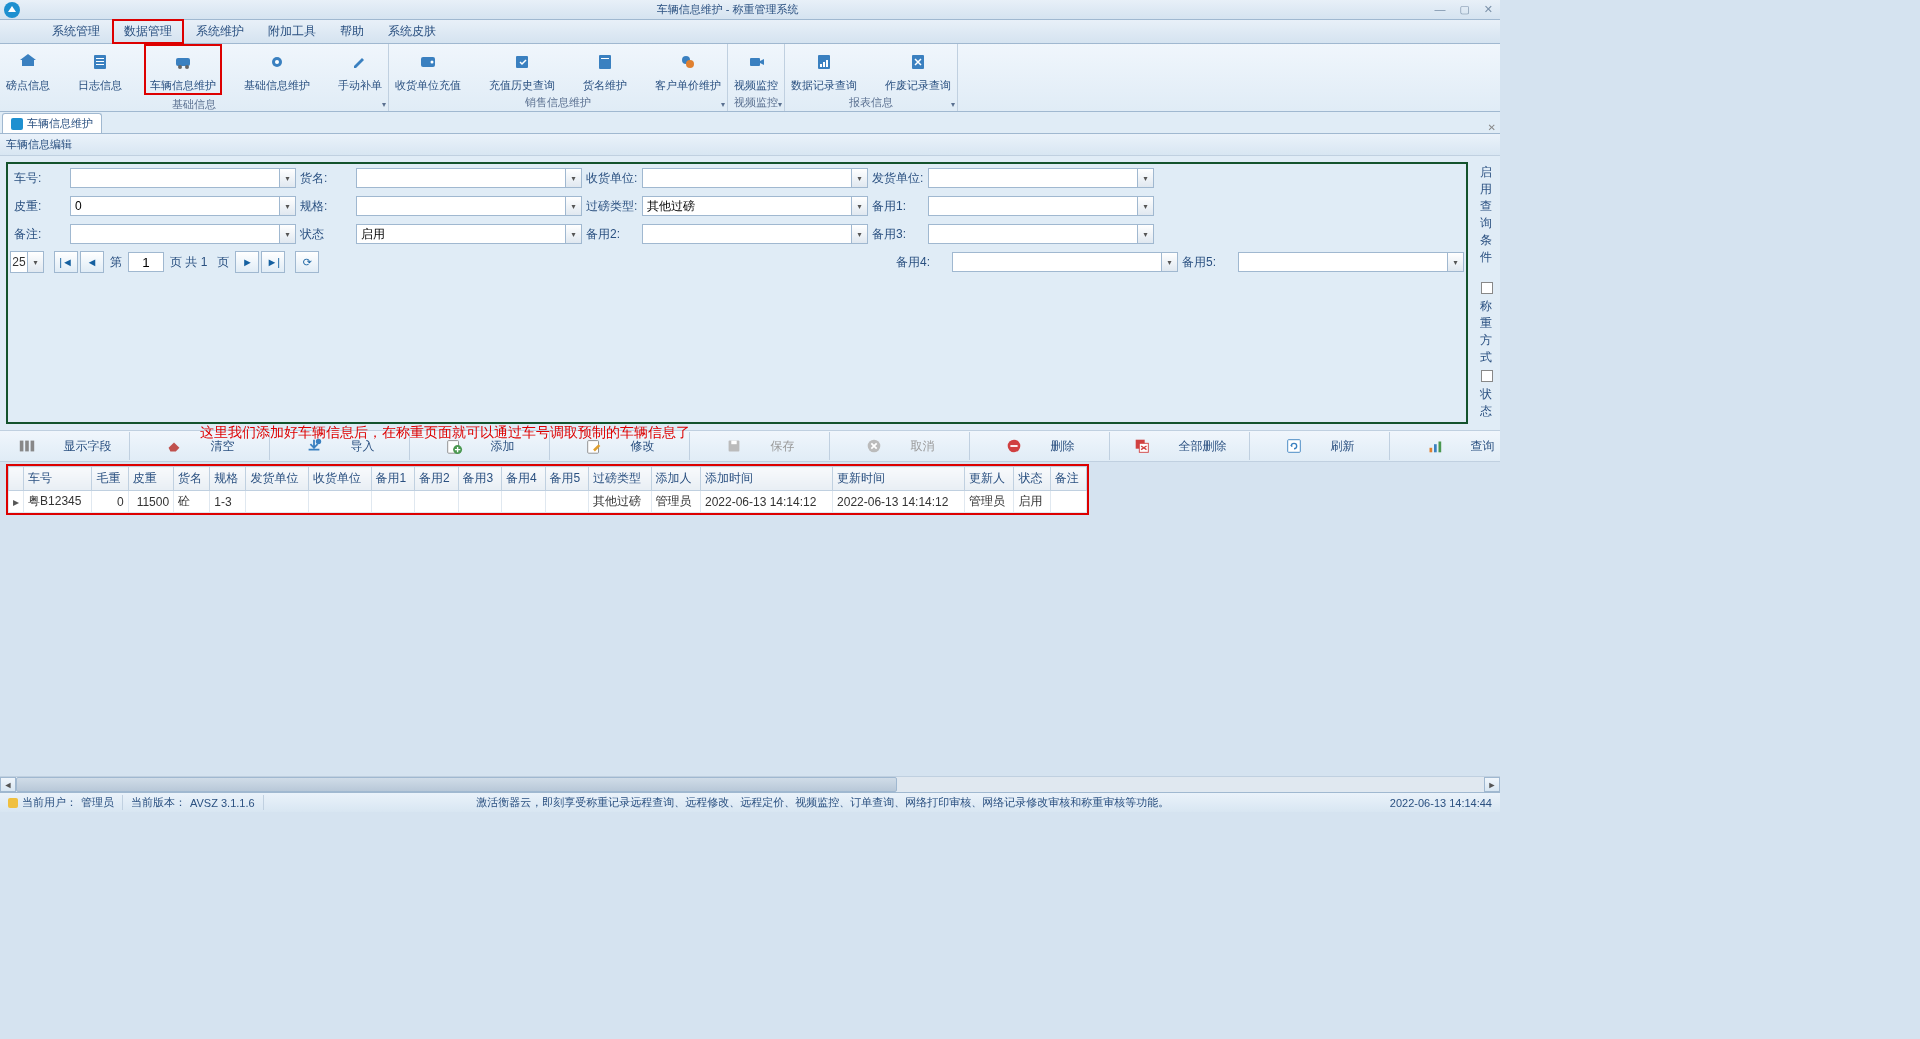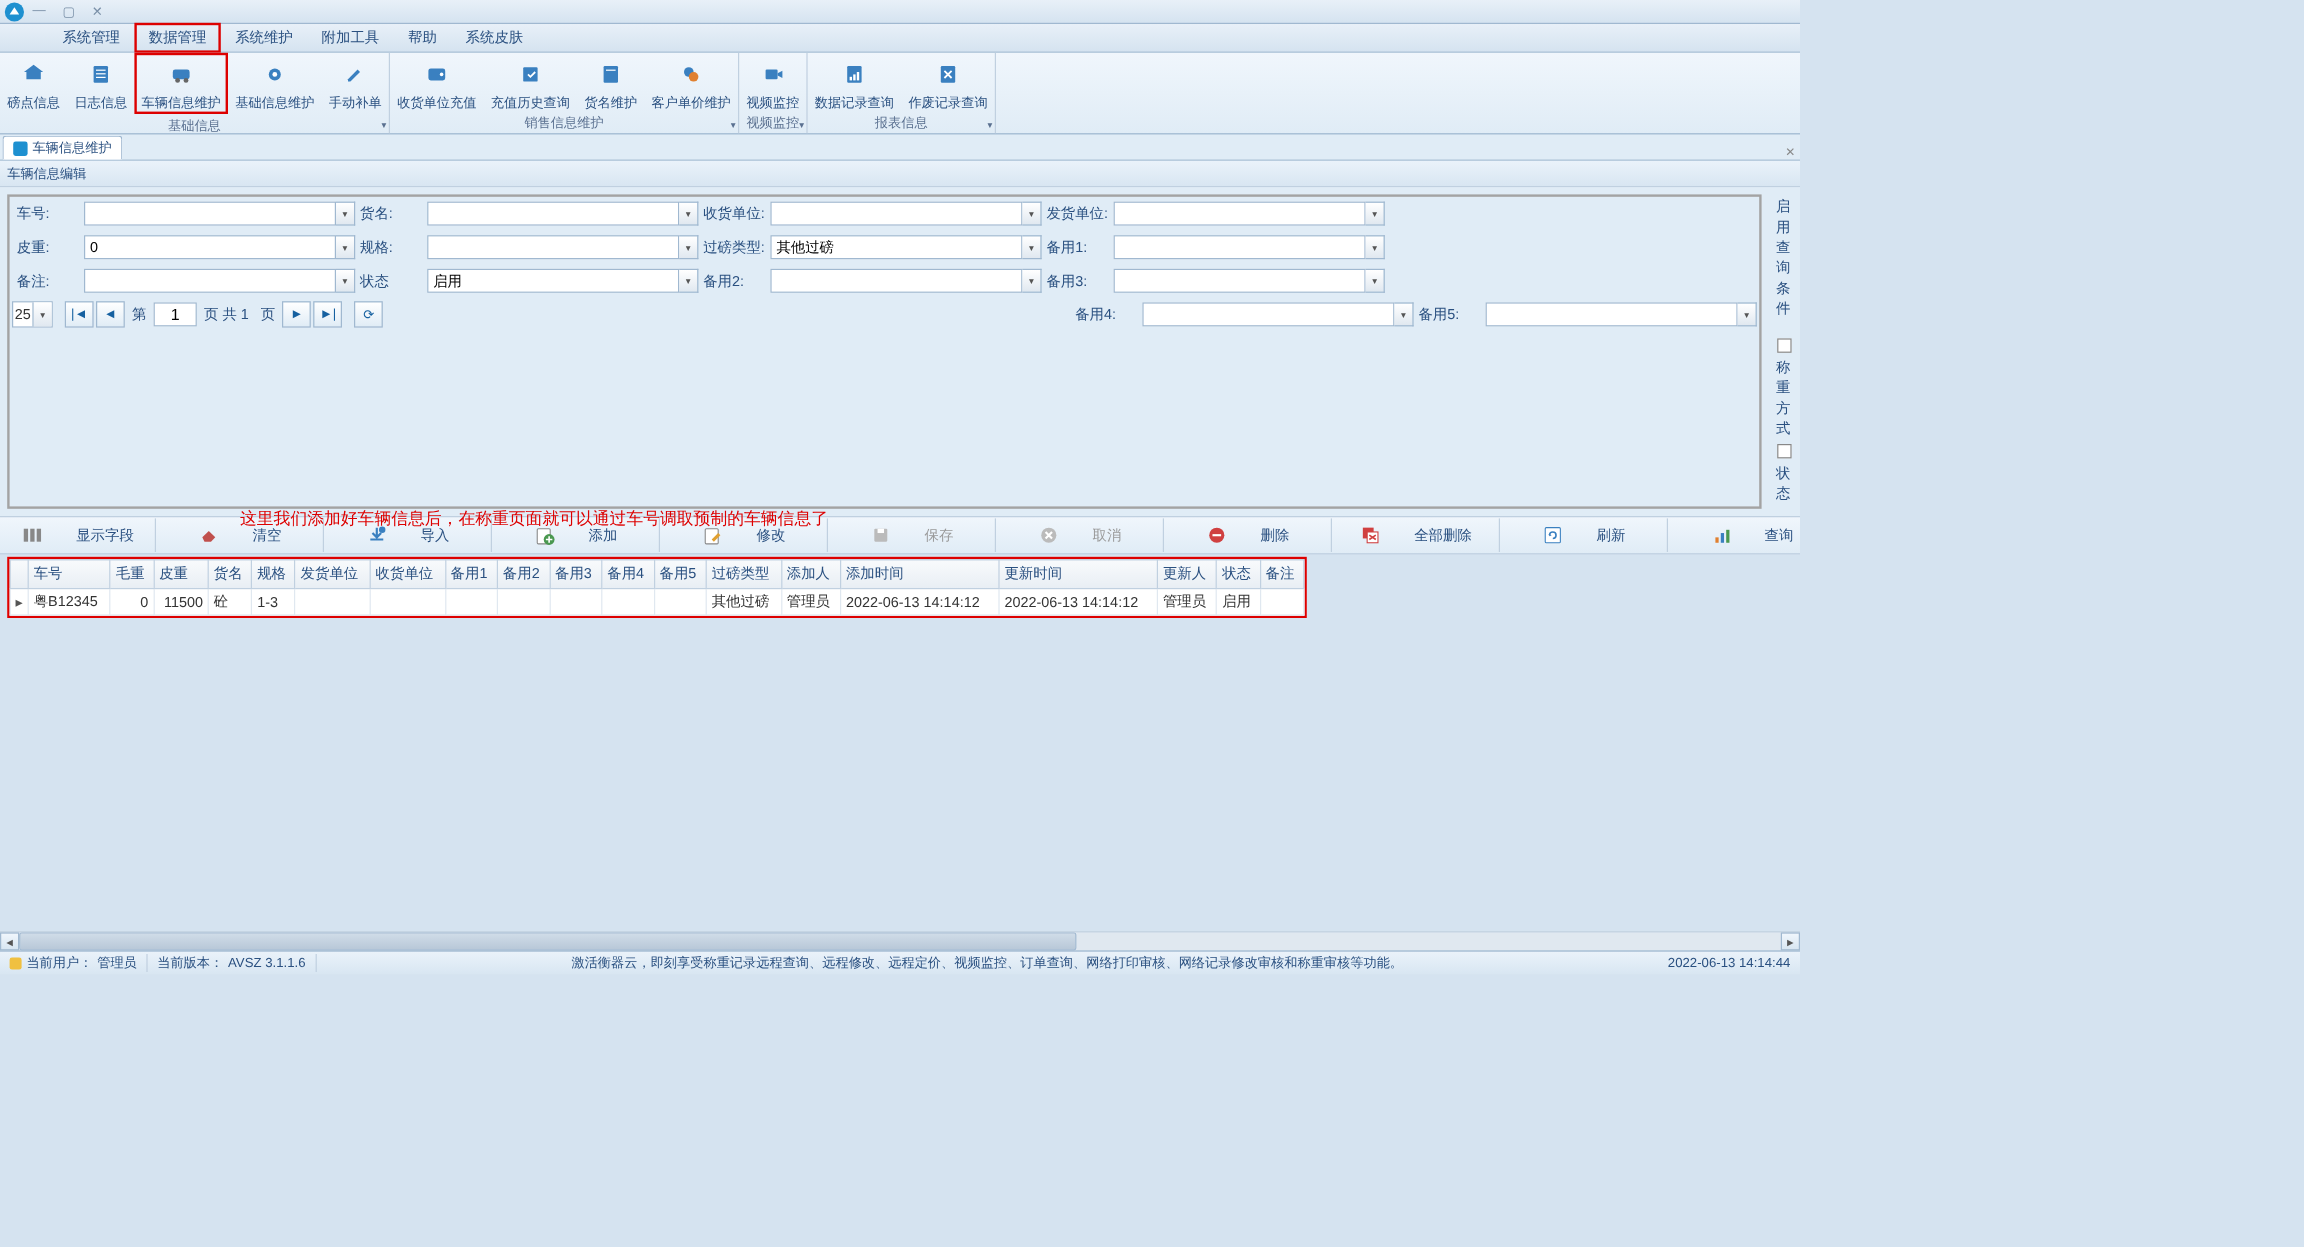--- a/index.html
+++ b/index.html
@@ -13,39 +13,39 @@
 .title-btn { cursor: pointer; padding: 0 3px; }
 
 
 .menu-bar { height: 24px; background: linear-gradient(to bottom, #e8f0f8, #d5e3f0); display: flex; align-items: center; padding-left: 40px; border-bottom: 1px solid #a0b8d0; }
 .menu-item { padding: 4px 12px; color: #2a5080; cursor: pointer; font-size: 12px; }
 .menu-item.hl { border: 2px solid #d00; padding: 2px 10px; }
 
 
 .ribbon { height: 68px; background: linear-gradient(to bottom, #f0f6fc, #e0ecf6); border-bottom: 1px solid #a0b8d0; display: flex; position: relative; }
 .ribbon-group { display: flex; flex-direction: column; border-right: 1px solid #c0d0e0; position: relative; }
-.ribbon-items { display: flex; flex: 1; }
+.ribbon-items { display: flex; flex: 1; gap: 16px; }
 .ribbon-btn { display: flex; flex-direction: column; align-items: center; justify-content: flex-start; padding: 4px 6px 0; cursor: pointer; min-width: 46px; }
 .ribbon-btn.hl { border: 2px solid #d00; padding: 2px 4px 0; }
 .ribbon-icon { width: 28px; height: 28px; display: flex; align-items: center; justify-content: center; font-size: 20px; }
 .ribbon-label { font-size: 11px; color: #2a5080; margin-top: 2px; white-space: nowrap; }
 .ribbon-group-label { text-align: center; font-size: 11px; color: #5a7090; padding: 2px 0; }
 .ribbon-drop { font-size: 8px; color: #5a7090; position: absolute; right: 2px; bottom: 2px; }
 
 
 .tab-strip { height: 22px; background: #e0ecf6; display: flex; align-items: flex-end; border-bottom: 1px solid #a0b8d0; padding-left: 2px; }
 .tab { background: #fff; border: 1px solid #a0b8d0; border-bottom: none; padding: 2px 8px; font-size: 11px; color: #2a5080; display: flex; align-items: center; gap: 4px; border-radius: 3px 3px 0 0; }
 .tab-icon { width: 12px; height: 12px; background: #1e90d0; border-radius: 2px; }
 .tab-close { flex: 1; }
 .tab-x { font-size: 10px; color: #888; cursor: pointer; margin-left: auto; padding-right: 4px; }
 
 
 .panel-title { background: linear-gradient(to bottom, #eaf2fa, #d8e6f2); padding: 3px 6px; font-size: 11px; color: #2a5080; border-bottom: 1px solid #c0d0e0; }
 .edit-panel { background: #e0ecf6; padding: 6px; display: flex; }
-.edit-main { flex: 0 0 1182px; border: 2px solid #a3a3a3; padding: 2px; }
+.edit-main { flex: 0 0 1182px; border: 2px solid #14532d; padding: 2px; }
 .edit-side { flex: 1; padding-left: 12px; padding-top: 2px; }
 .form-row { display: flex; align-items: center; margin-bottom: 4px; height: 24px; }
 .form-label { width: 60px; text-align: left; color: #2a5080; font-size: 12px; padding-left: 4px; }
 .form-input-wrap { display: flex; width: 226px; }
 .form-input { flex: 1; height: 20px; border: 1px solid #a0b8d0; background: #fff; padding: 0 4px; font-size: 12px; }
 .form-dd { width: 16px; height: 20px; border: 1px solid #a0b8d0; border-left: none; background: linear-gradient(to bottom, #fff, #e0e8f0); display: flex; align-items: center; justify-content: center; font-size: 8px; color: #555; cursor: pointer; }
 .side-title { color: #2a5080; font-size: 12px; margin-bottom: 16px; }
 .chk-row { display: flex; align-items: center; gap: 4px; margin-bottom: 4px; color: #2a5080; font-size: 12px; flex-direction: column; }
 .chk { width: 12px; height: 12px; border: 1px solid #888; background: #fff; }
 
@@ -88,20 +88,21 @@
 </style>
 </head>
 <body>
 
 <div class="title-bar">
   <div class="title-logo">
       <svg width="12" height="12" viewBox="0 0 12 12">
         <path fill="#fff" d="M2 8 L6 2 L10 8 Z"></path>
       </svg>
     </div>
+  <div class="title-text">车辆信息维护 - 称重管理系统</div>
   <div class="title-btns">
     <span class="title-btn">—</span>
     <span class="title-btn">▢</span>
     <span class="title-btn">✕</span>
   </div>
 </div>
 
 <div class="menu-bar" id="menu-bar">
     <div class="menu-item">系统管理</div>
     <div class="menu-item hl">数据管理</div>

